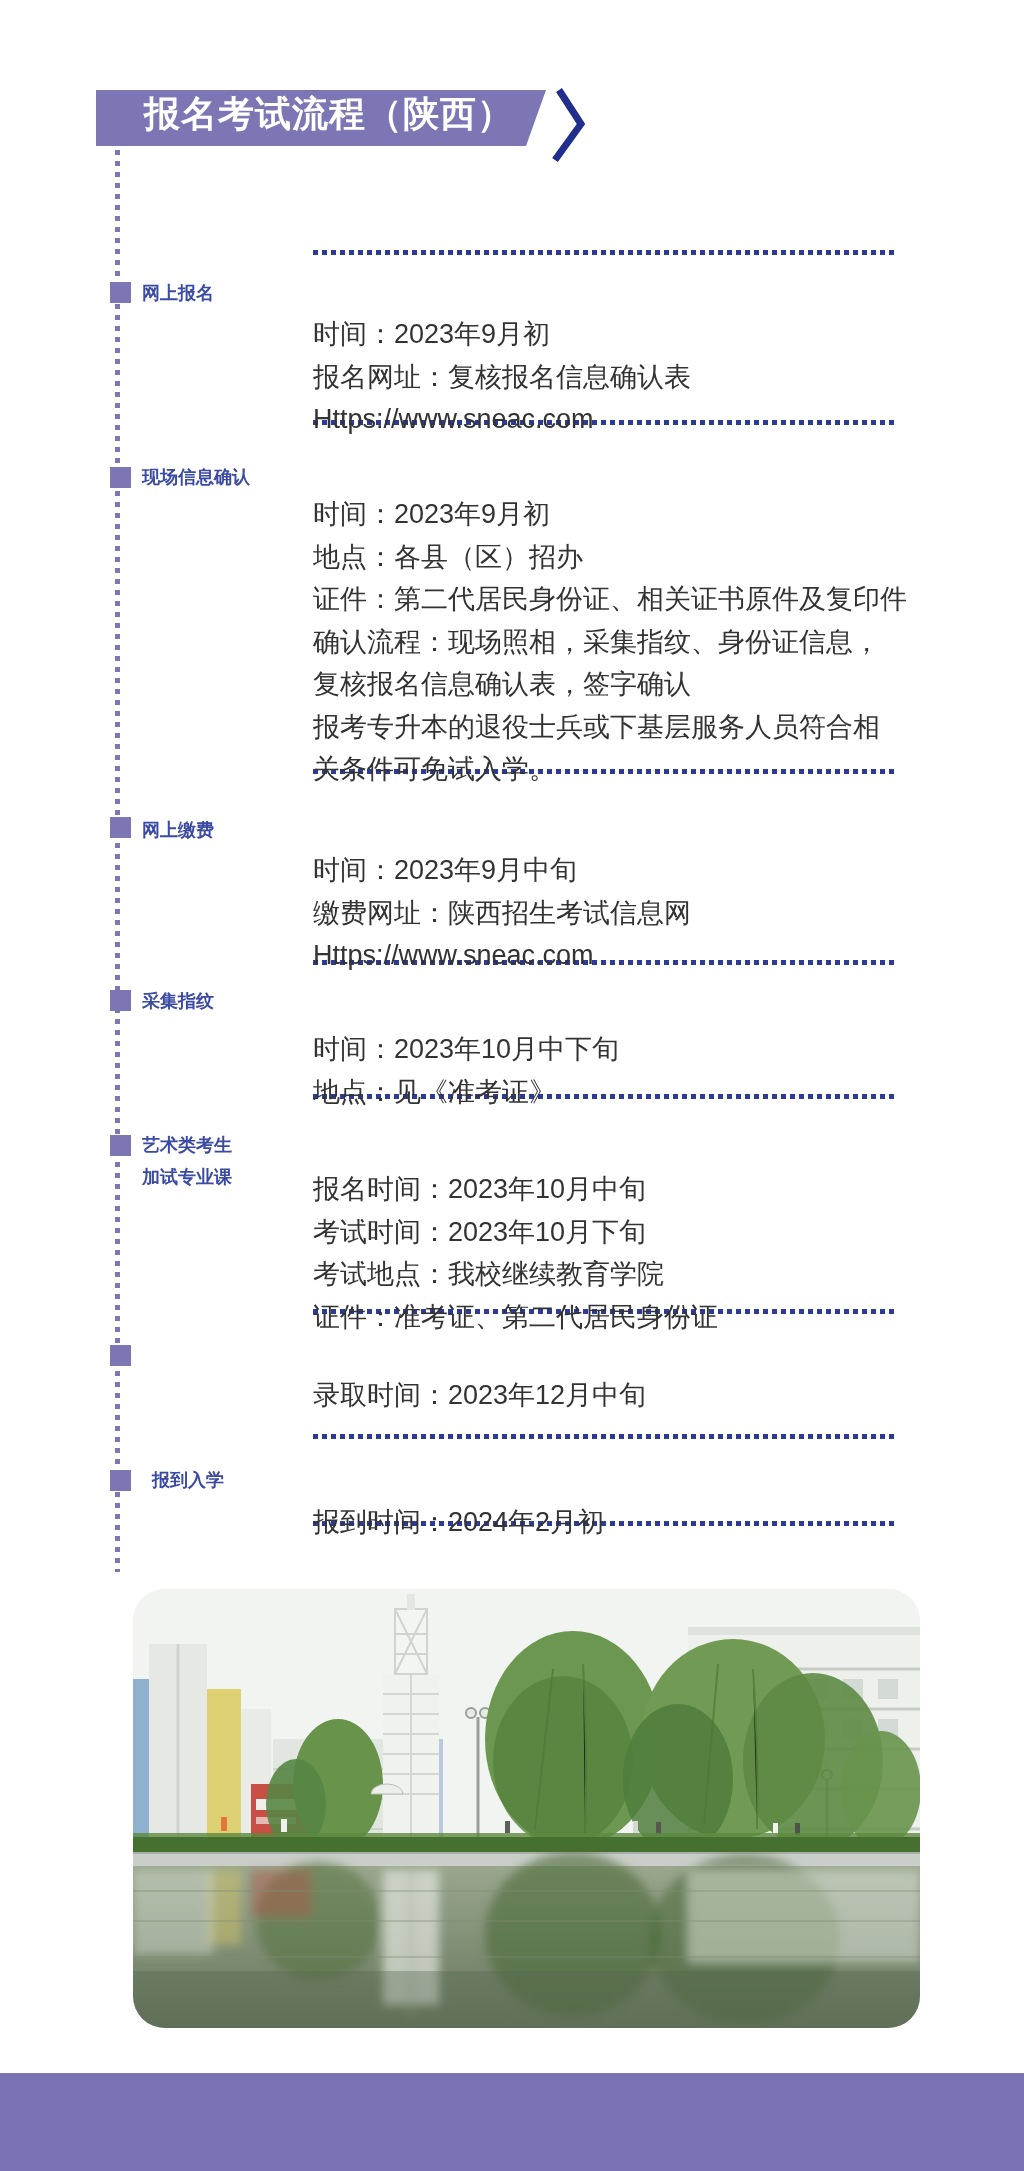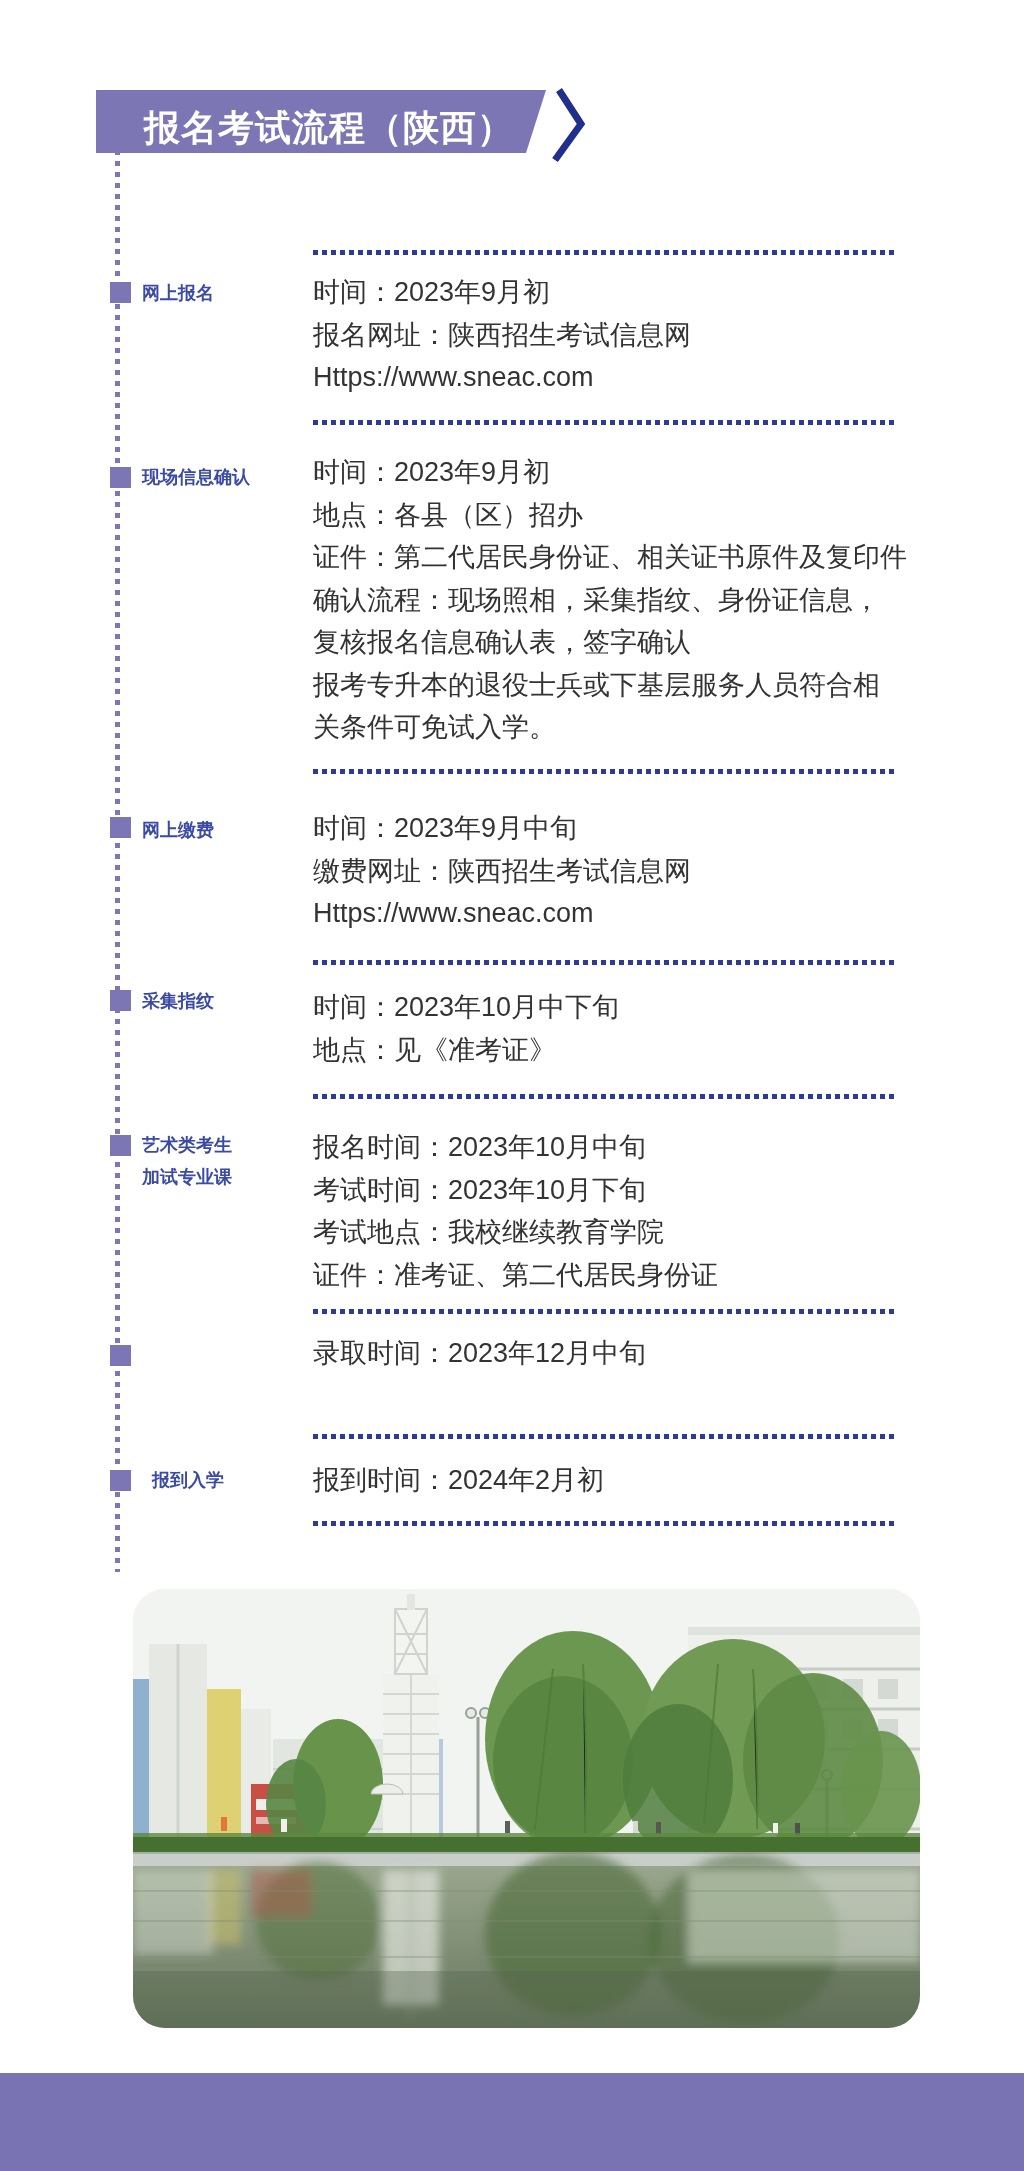--- a/index.html
+++ b/index.html
@@ -8,24 +8,24 @@
     width:1024px;height:2171px;
     margin:0 auto;
     background:#ffffff;
     outline:1px solid #8a8a8e;
     overflow:hidden;
     font-family:"Liberation Sans","DejaVu Sans",sans-serif;
   }
   
   .banner{
     position:absolute;left:96px;top:90px;
-    width:450px;height:63px;
+    width:450px;height:56px;
     background:#7d76b5;
     clip-path:polygon(0 0,100% 0,calc(100% - 20px) 100%,0 100%);
-    display:flex;align-items:flex-end;
+    display:flex;align-items:flex-start;
   }
   .banner-title{
     color:#ffffff;font-size:36px;font-weight:bold;
     letter-spacing:1px;padding-left:48px;white-space:nowrap;
   }
   .banner-chevron{position:absolute;left:550px;top:84px;}
   
   .vline{
     position:absolute;left:115px;top:150px;width:5px;height:1422px;
     background:repeating-linear-gradient(to bottom,#7e77b6 0 5px,transparent 5px 11px);
@@ -41,21 +41,21 @@
   }
   
   .slabel{
     position:absolute;left:142px;
     color:#3b4aa3;font-size:18px;font-weight:bold;
     line-height:32px;white-space:pre-line;
   }
   
   .content{
     position:absolute;left:313px;width:620px;
-    color:#333333;font-size:27px;line-height:42.5px;
+    color:#333333;font-size:27px;line-height:42.5px;margin-top:42px;
   }
   .content div{white-space:nowrap;}
   
   .photo{
     position:absolute;left:133px;top:1589px;width:787px;height:439px;
     border-radius:32px;overflow:hidden;background:#f2f4f1;
   }
   .photo svg{display:block;}
   
   .band{
@@ -97,21 +97,21 @@
   <div class="slabel" style="top:277px">网上报名</div>
   <div class="slabel" style="top:461px">现场信息确认</div>
   <div class="slabel" style="top:814px">网上缴费</div>
   <div class="slabel" style="top:985px">采集指纹</div>
   <div class="slabel" style="top:1129px">艺术类考生
 加试专业课</div>
   <div class="slabel" style="top:1464px;left:152px">报到入学</div>
 
   <div class="content" style="top:271px">
     <div>时间：2023年9月初</div>
-    <div>报名网址：陕西招生考试信息网</div>
+    <div>报名网址：复核报名信息确认表</div>
     <div>Https://www.sneac.com</div>
   </div>
 
   <div class="content" style="top:451px">
     <div>时间：2023年9月初</div>
     <div>地点：各县（区）招办</div>
     <div>证件：第二代居民身份证、相关证书原件及复印件</div>
     <div>确认流程：现场照相，采集指纹、身份证信息，</div>
     <div>复核报名信息确认表，签字确认</div>
     <div>报考专升本的退役士兵或下基层服务人员符合相</div>

